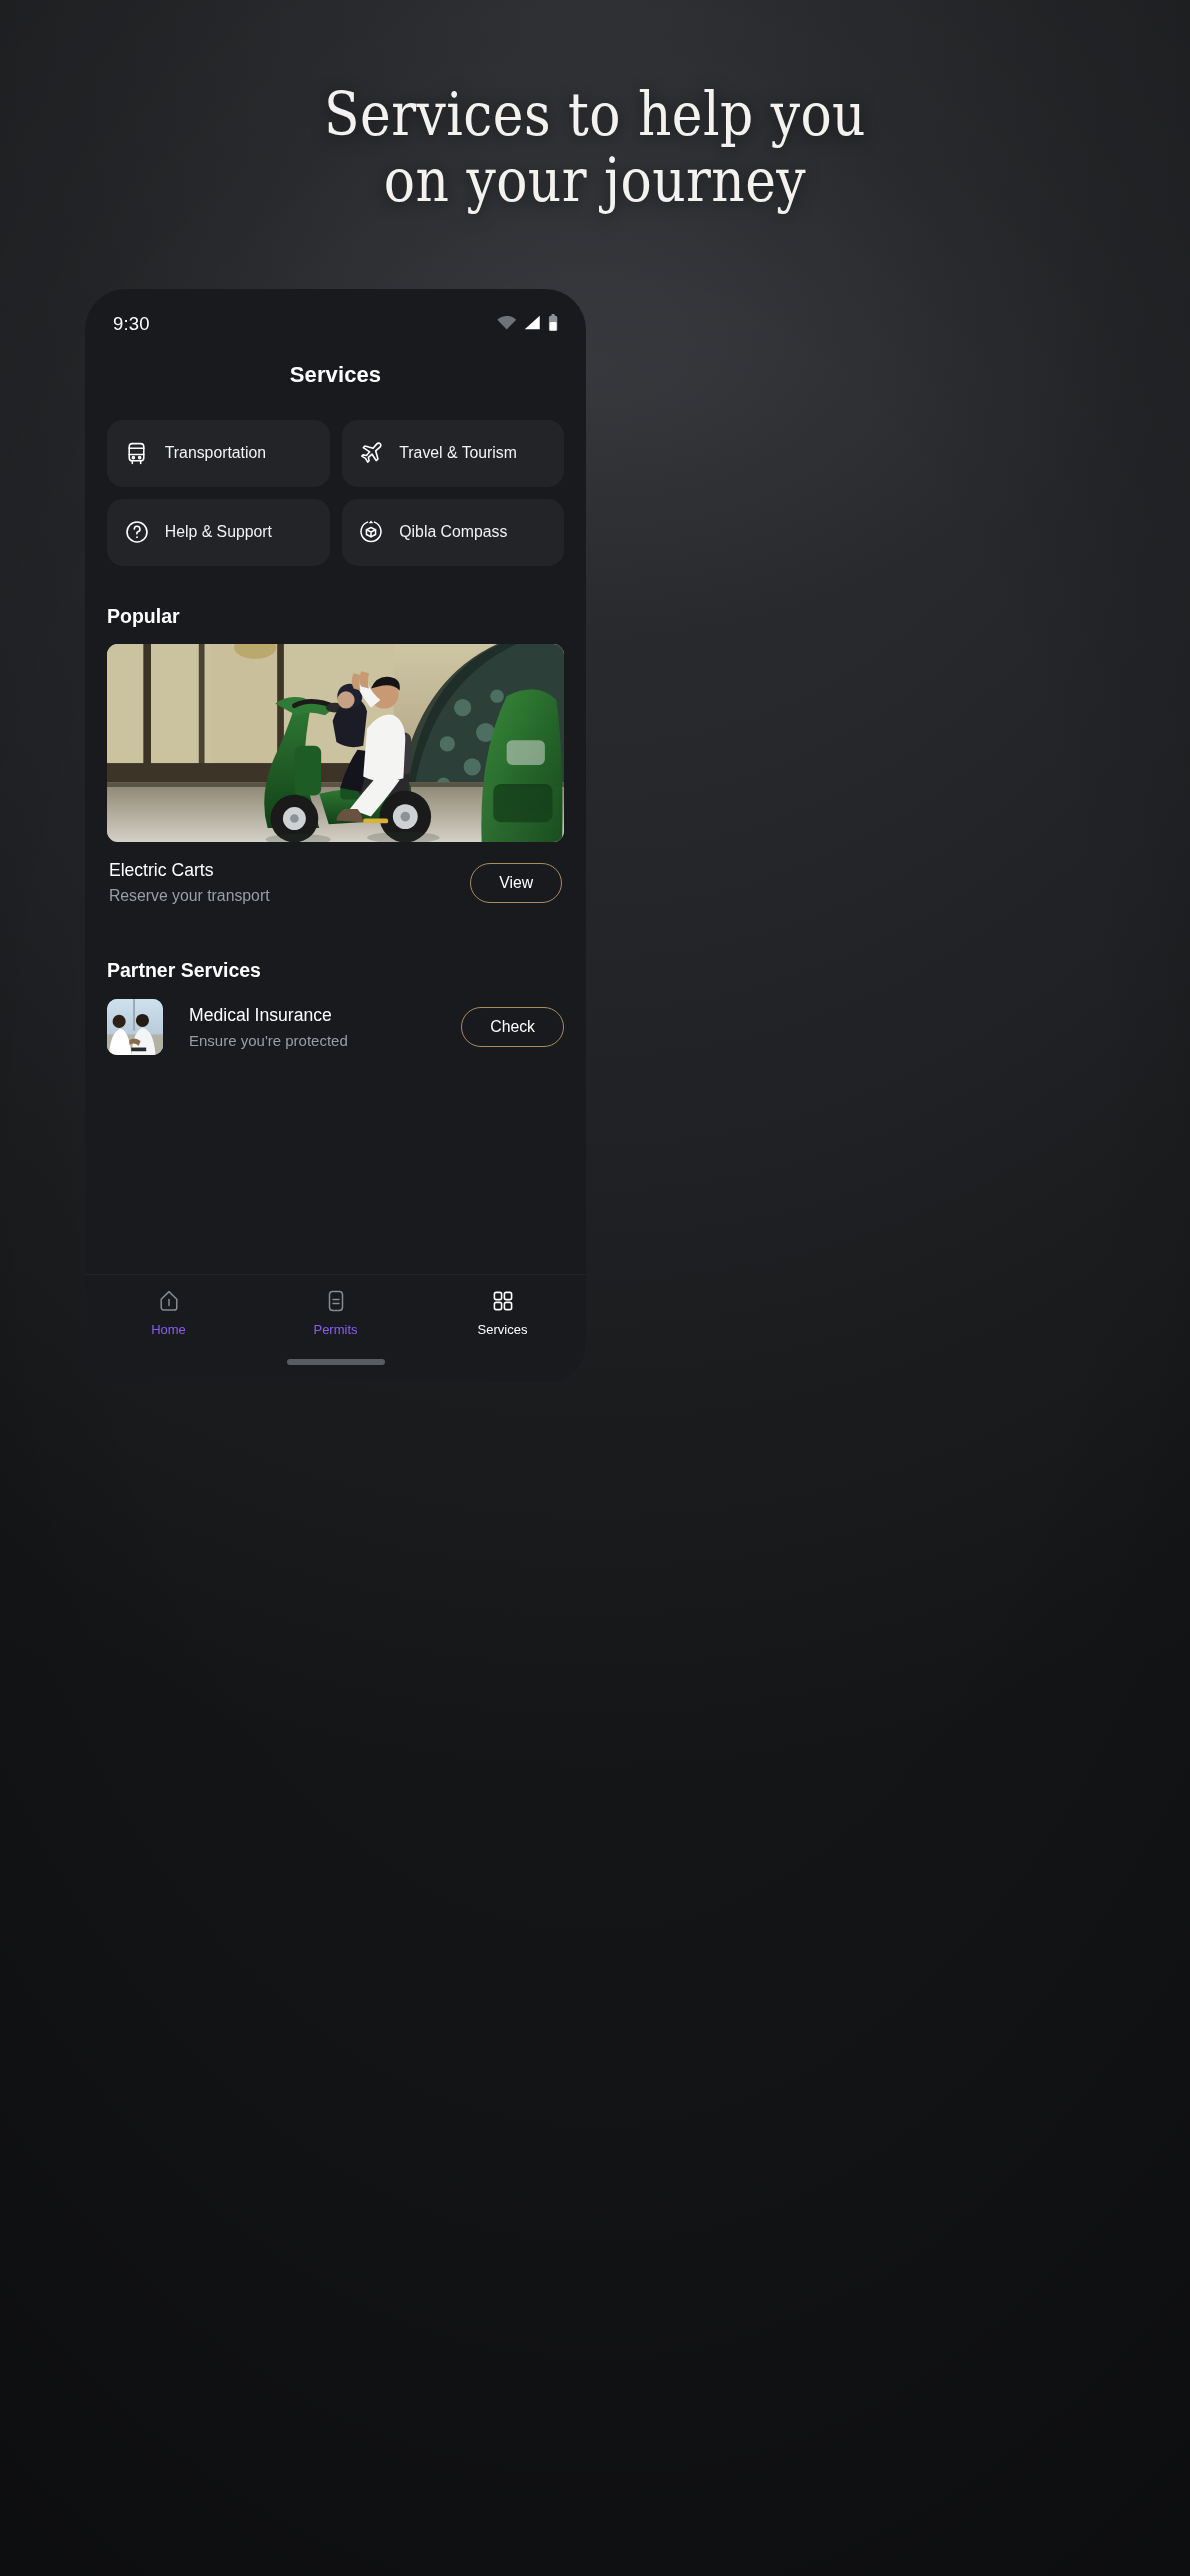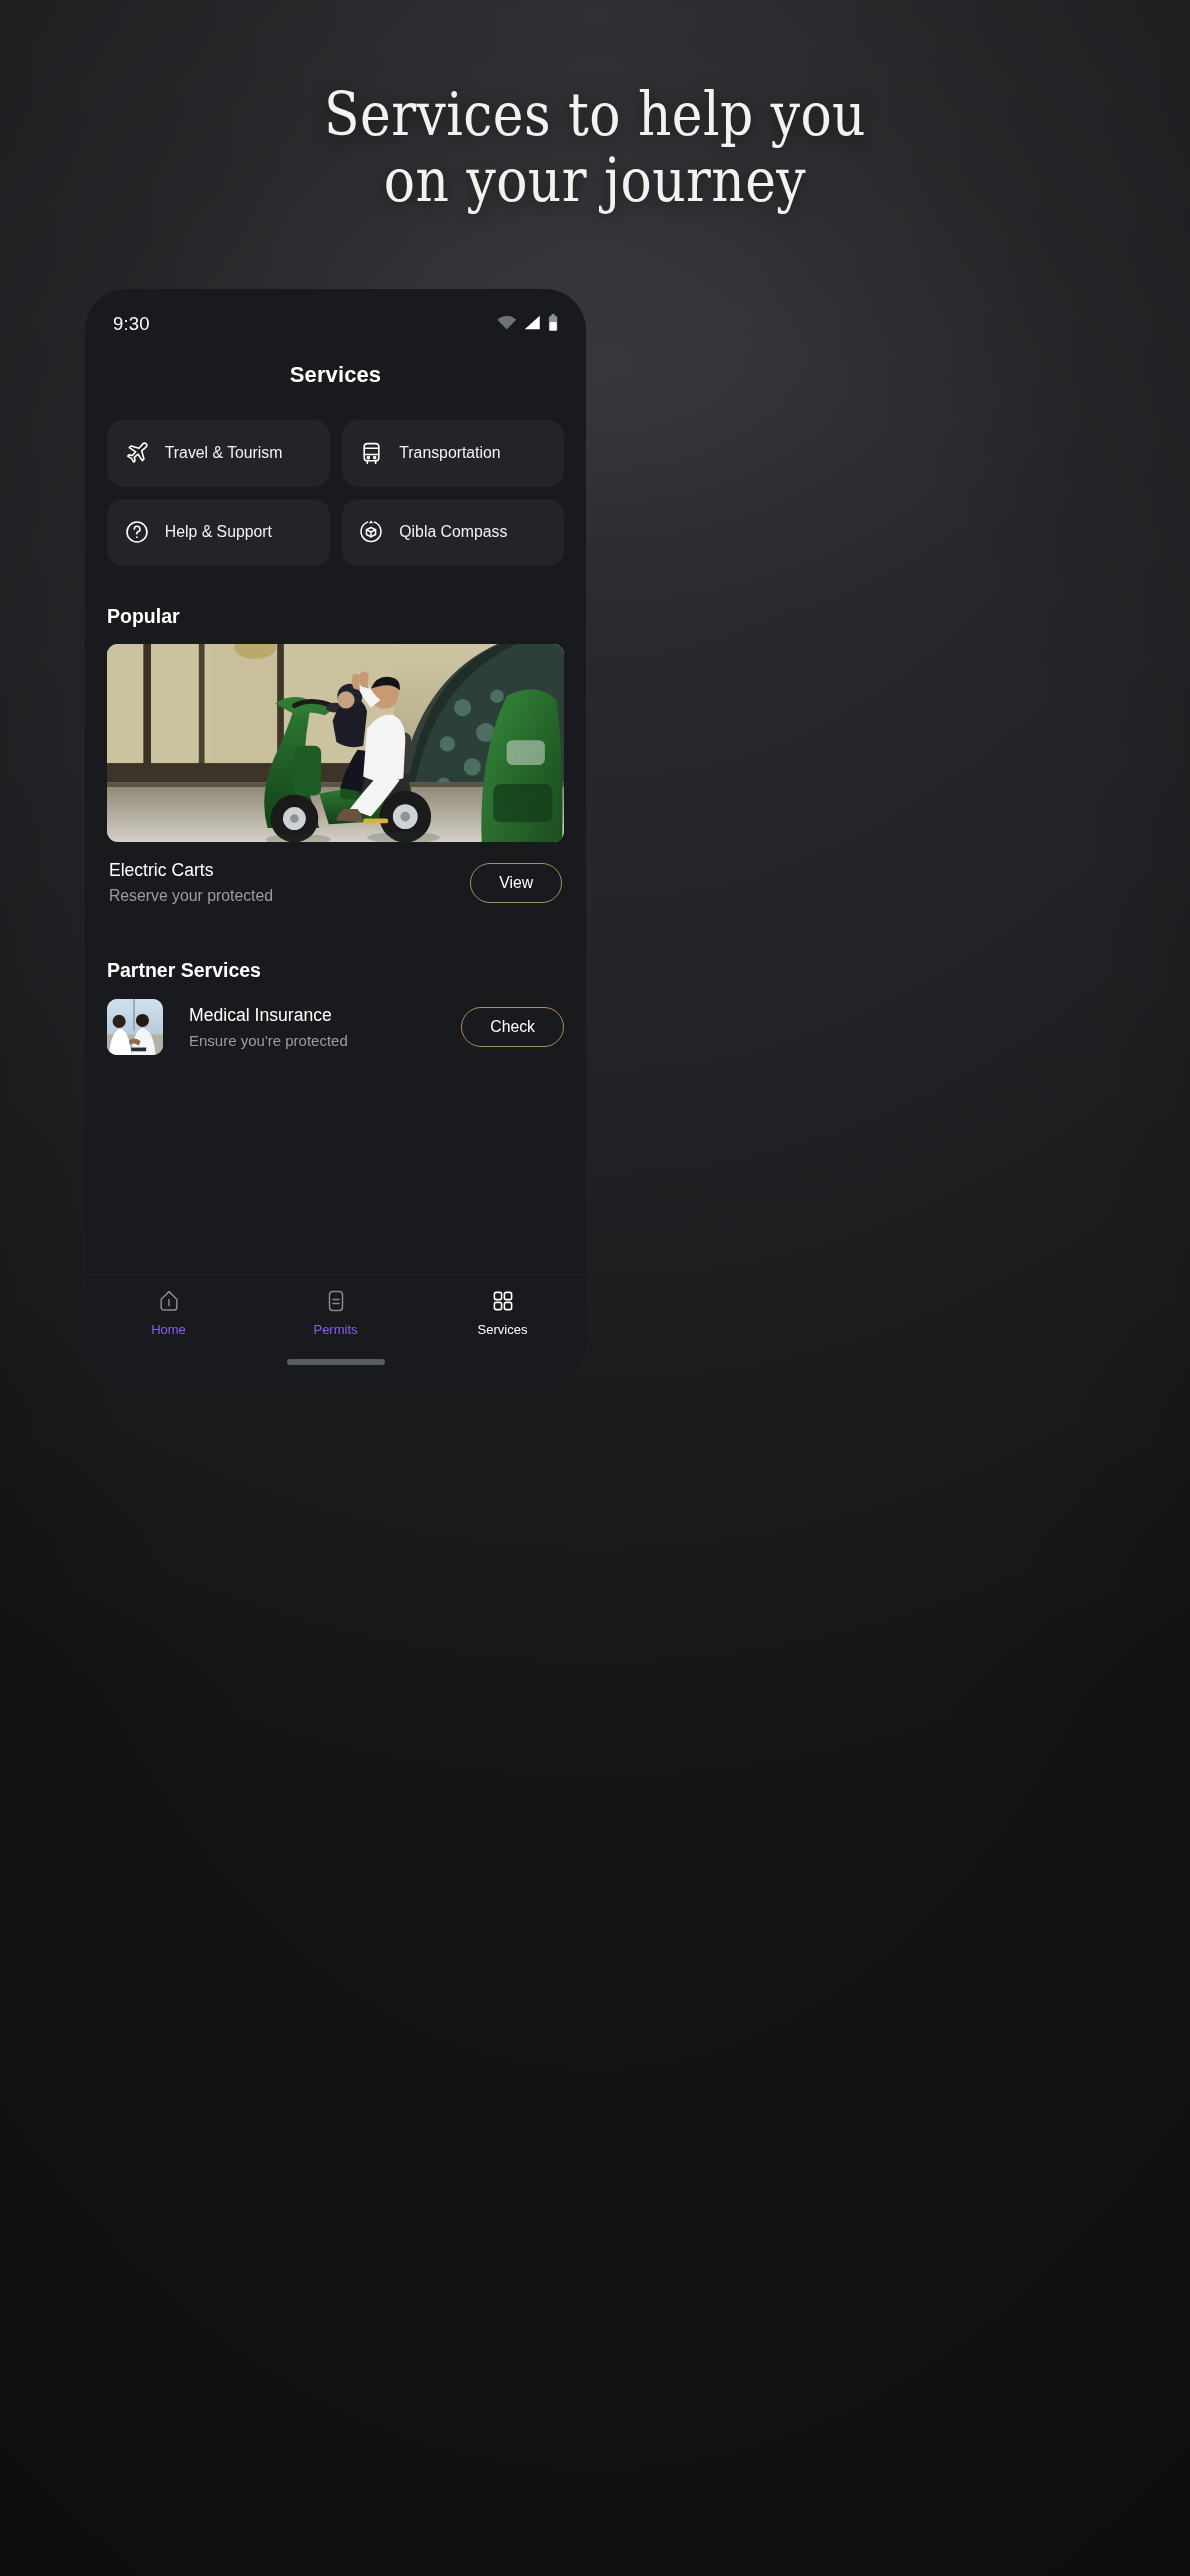--- a/index.html
+++ b/index.html
@@ -315,40 +315,40 @@
     <div class="appbar">
       <div class="appbar-title">Services</div>
     </div>
 
     <div class="content">
 
       <div class="tile-grid">
 
         <div class="tile">
           <span class="tile-icon">
-            <svg width="26" height="26" viewBox="0 0 24 24" fill="none" stroke="#ffffff" stroke-width="1.5" stroke-linecap="round" stroke-linejoin="round">
-              <path d="M20.5 3.5c-.9-.9-2.3-.8-3.1.1l-3.5 4-7.4-2.1-1.6 1.6 5.9 3.8-3 3.4-3.1-.6-1.2 1.2 3.4 2.1 2.1 3.4 1.2-1.2-.6-3.1 3.4-3 3.8 5.9 1.6-1.6-2.1-7.4 4-3.5c.9-.8 1-2.2.2-3z"></path>
-            </svg>
-          </span>
-          <span class="tile-label">Travel &amp; Tourism</span>
-        </div>
-
-        <div class="tile">
-          <span class="tile-icon">
             <svg width="25" height="25" viewBox="0 0 24 24" fill="none" stroke="#ffffff" stroke-width="1.5" stroke-linecap="round" stroke-linejoin="round">
               <rect x="5" y="2.5" width="14" height="16.5" rx="3"></rect>
               <line x1="5" y1="7" x2="19" y2="7"></line>
               <line x1="5" y1="13" x2="19" y2="13"></line>
               <circle cx="9" cy="16" r="1"></circle>
               <circle cx="15" cy="16" r="1"></circle>
               <line x1="8" y1="19" x2="8" y2="21.5"></line>
               <line x1="16" y1="19" x2="16" y2="21.5"></line>
             </svg>
           </span>
           <span class="tile-label">Transportation</span>
+        </div>
+
+        <div class="tile">
+          <span class="tile-icon">
+            <svg width="26" height="26" viewBox="0 0 24 24" fill="none" stroke="#ffffff" stroke-width="1.5" stroke-linecap="round" stroke-linejoin="round">
+              <path d="M20.5 3.5c-.9-.9-2.3-.8-3.1.1l-3.5 4-7.4-2.1-1.6 1.6 5.9 3.8-3 3.4-3.1-.6-1.2 1.2 3.4 2.1 2.1 3.4 1.2-1.2-.6-3.1 3.4-3 3.8 5.9 1.6-1.6-2.1-7.4 4-3.5c.9-.8 1-2.2.2-3z"></path>
+            </svg>
+          </span>
+          <span class="tile-label">Travel &amp; Tourism</span>
         </div>
 
         <div class="tile">
           <span class="tile-icon">
             <svg width="26" height="26" viewBox="0 0 24 24" fill="none" stroke="#ffffff" stroke-width="1.5" stroke-linecap="round" stroke-linejoin="round">
               <circle cx="12" cy="12" r="9.2"></circle>
               <path d="M9.5 9.3a2.6 2.6 0 1 1 3.3 2.5c-.6.2-.9.8-.9 1.4v.5"></path>
               <circle cx="12" cy="16.8" r="0.85" fill="#ffffff" stroke="none"></circle>
             </svg>
           </span>
@@ -461,21 +461,21 @@
             <g opacity="0.22" fill="#2a3a2c">
               <ellipse cx="200" cy="208" rx="34" ry="6"></ellipse>
               <ellipse cx="310" cy="206" rx="38" ry="6"></ellipse>
             </g>
           </svg>
         </div>
 
         <div class="hero-meta">
           <div class="hero-texts">
             <div class="hero-title">Electric Carts</div>
-            <div class="hero-sub">Reserve your protected</div>
+            <div class="hero-sub">Reserve your transport</div>
           </div>
           <button class="pill-btn">View</button>
         </div>
       </div>
 
       <div class="section-title partner">Partner Services</div>
 
       <div class="partner-row">
         <div class="partner-thumb">
           <svg viewBox="0 0 60 60" preserveAspectRatio="xMidYMid slice" aria-hidden="true">

